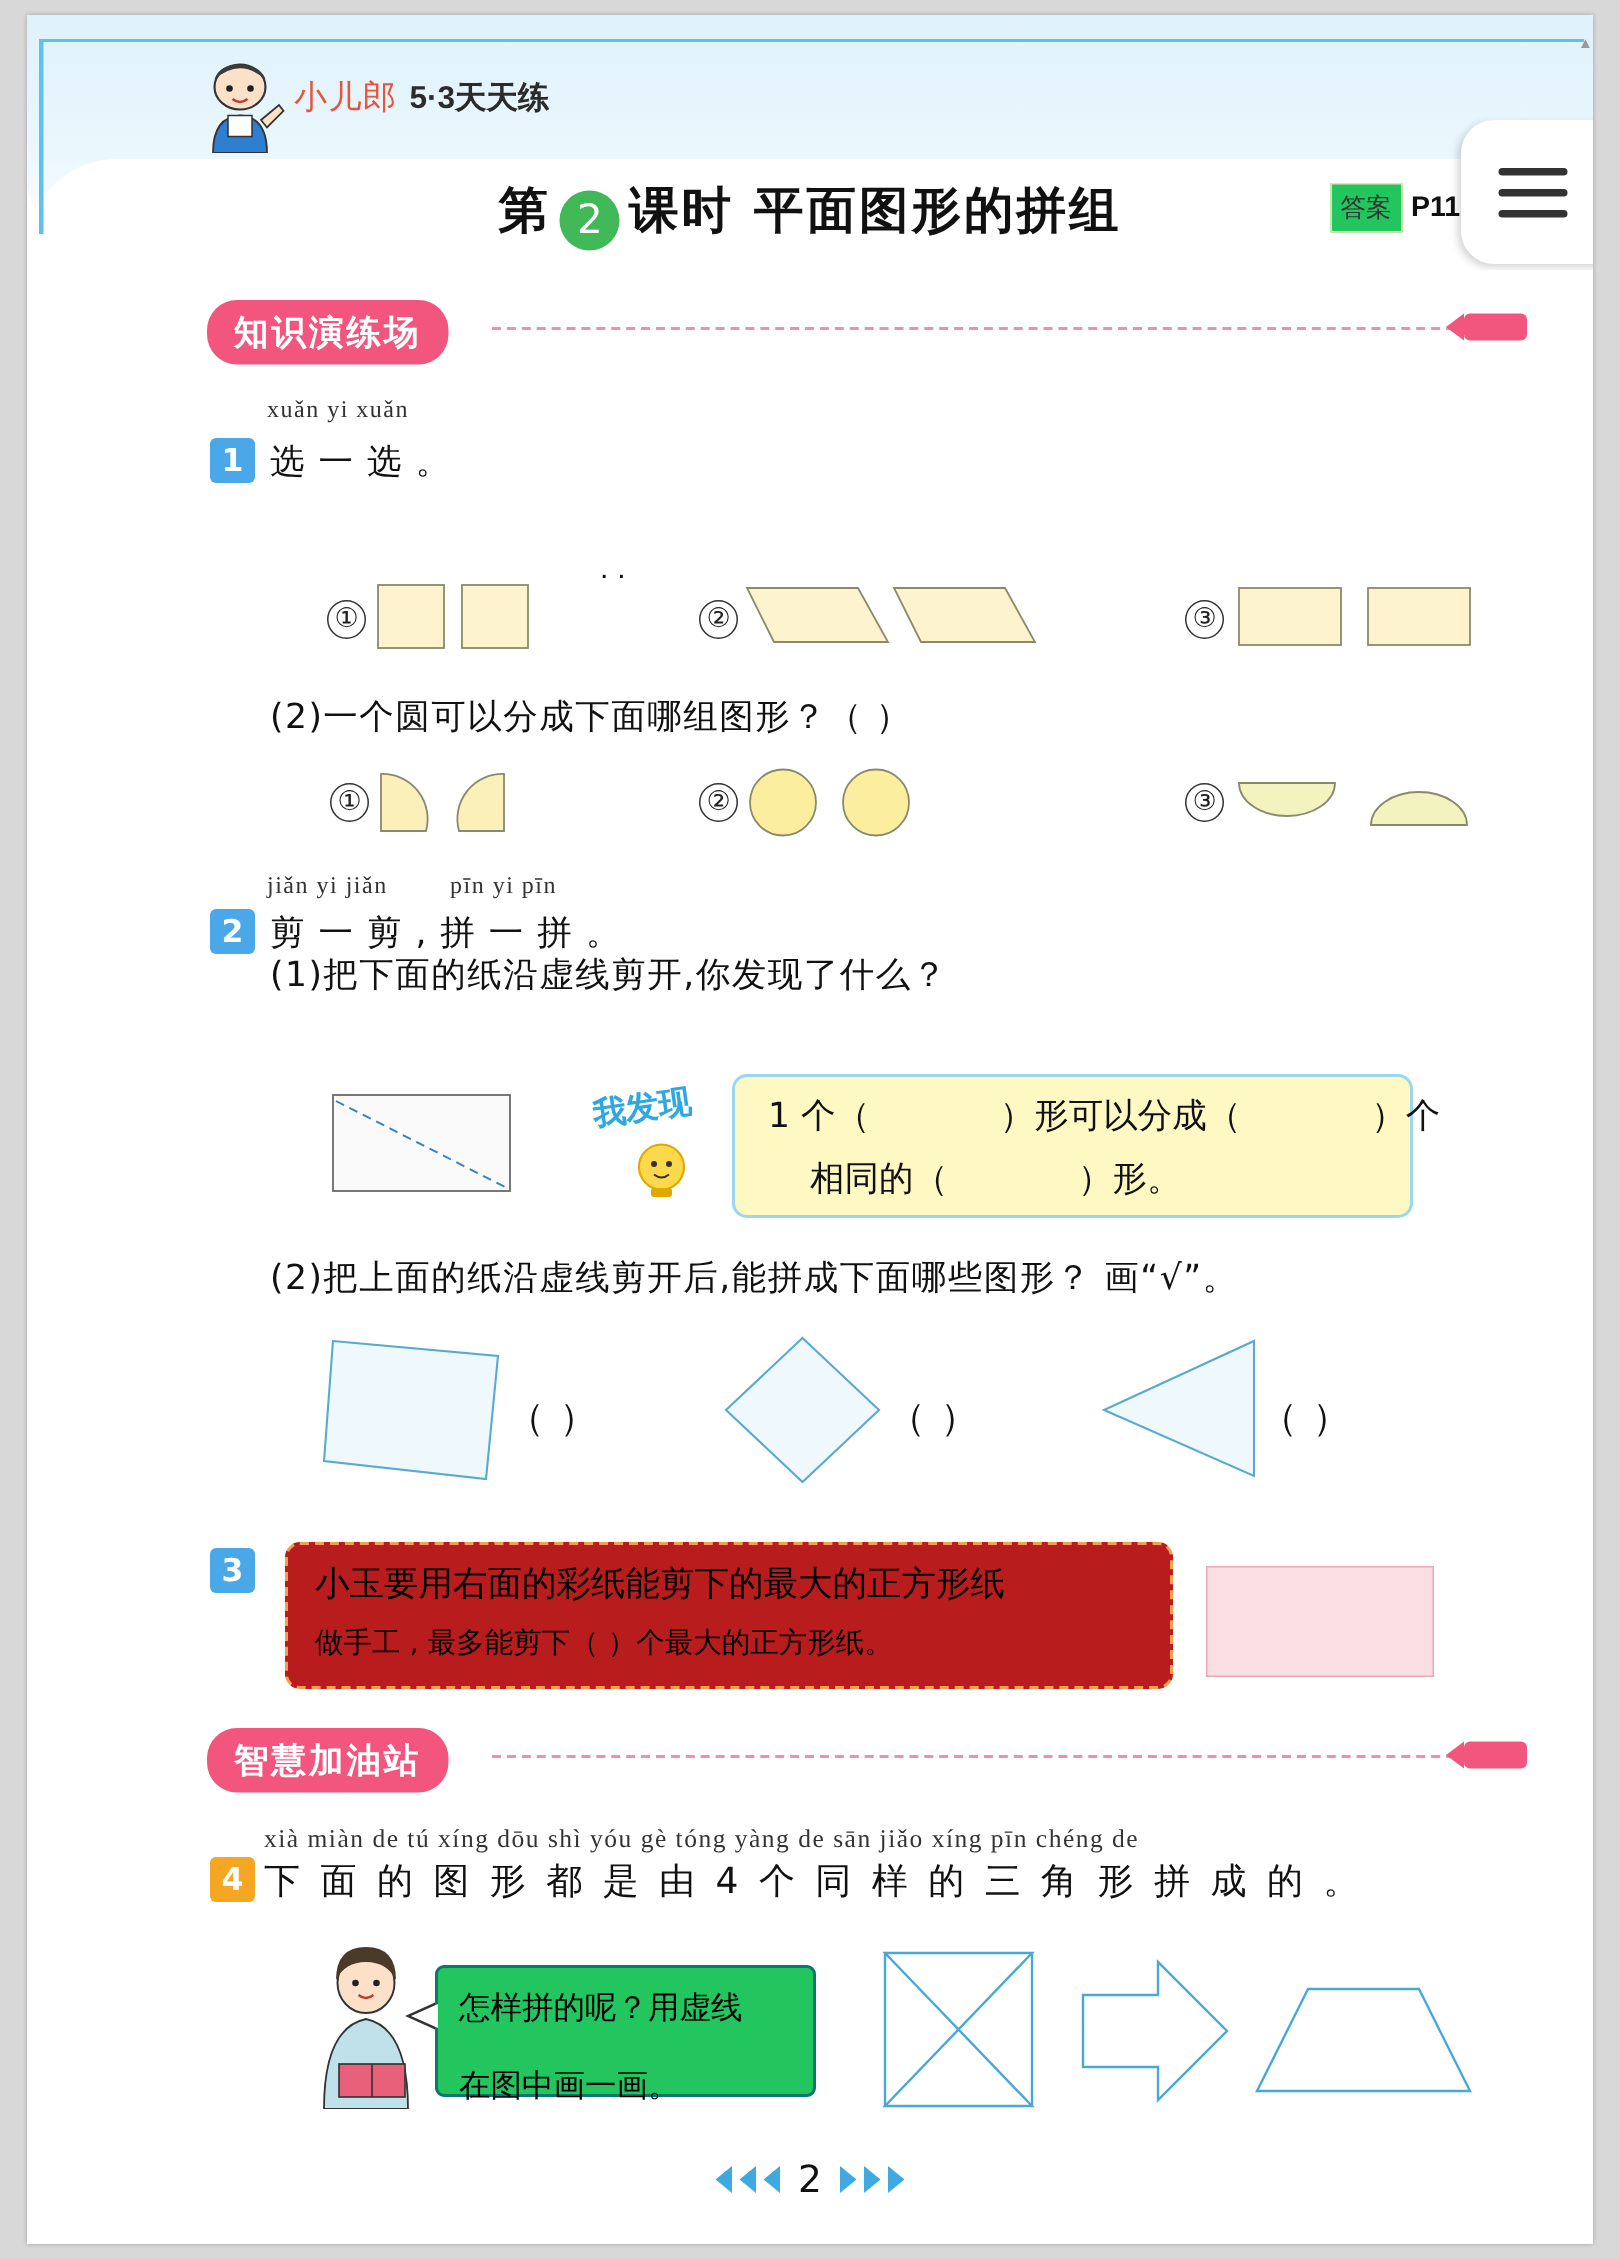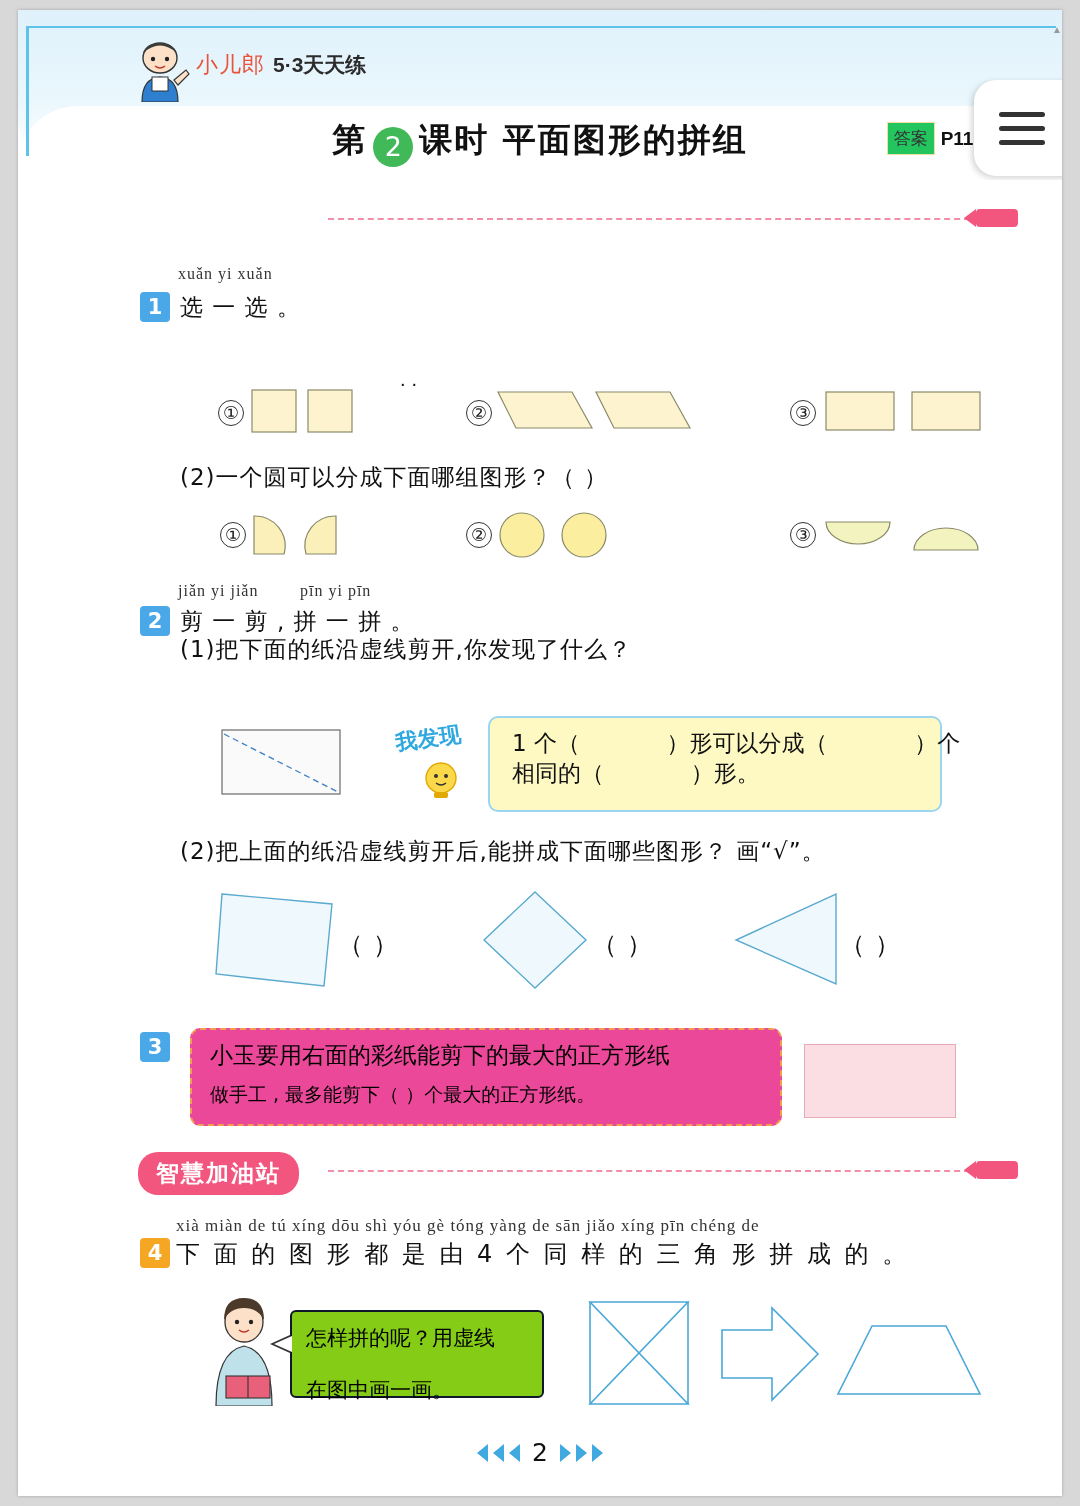--- a/index.html
+++ b/index.html
@@ -142,34 +142,34 @@
     color:#2fa8e0;font-weight:bold;font-size:22px;
     font-family:"DejaVu Sans",sans-serif;transform:rotate(-8deg);
   }
   .bulb{
     position:absolute;left:400px;top:748px;width:46px;height:48px;
   }
 
   
   .q3box{
     position:absolute;left:172px;top:1018px;width:588px;height:94px;
-    border:2px dashed #f0a050;border-radius:10px;background:#ec4899;
+    border:2px dashed #f0a050;border-radius:10px;background:#b91c1c;
   }
   .q3box .l1{position:absolute;left:18px;top:10px;font-size:23px;font-family:"DejaVu Sans",sans-serif;white-space:nowrap;}
   .q3box .l2{position:absolute;left:18px;top:52px;font-size:19px;font-family:"DejaVu Sans",sans-serif;white-space:nowrap;}
   .pinkpaper{
     position:absolute;left:786px;top:1034px;width:150px;height:72px;
     background:#fbdde4;border:1.5px solid #e8a9b7;
   }
 
   
   .teacher{position:absolute;left:178px;top:1286px;width:96px;height:110px;}
   .bubble{
     position:absolute;left:272px;top:1300px;width:250px;height:84px;
-    border:2px solid #0f172a;border-radius:6px;background:#84cc16;
+    border:2px solid #0f766e;border-radius:6px;background:#22c55e;
   }
   .bubble:after{
     content:"";position:absolute;left:-18px;top:24px;width:0;height:0;
     border-top:8px solid transparent;border-bottom:8px solid transparent;
     border-right:18px solid #fff;
   }
   .bubble:before{
     content:"";position:absolute;left:-22px;top:23px;width:0;height:0;
     border-top:9px solid transparent;border-bottom:9px solid transparent;
     border-right:20px solid #333;
@@ -227,20 +227,21 @@
     <div class="menu-btn">
       <span></span>
         <span></span>
         <span></span>
     </div>
   </div>
 
   <div class="scroll-mark">▲</div>
 
   <div class="sec" style="top:190px;">
+    <span class="pill">知识演练场</span>
     <span class="dashes"></span>
     <span class="pencil"></span>
   </div>
 
   <div class="pinyin" style="position:absolute;left:160px;top:255px;">xuǎn  yi  xuǎn</div>
   <div class="qnum" style="left:122px;top:282px;">1</div>
   <div class="body-txt" style="left:162px;top:282px;">选 一 选 。</div>
 
   <div style="position:absolute;left:382px;top:358px;font-size:20px;letter-spacing:6px;color:#111;">..</div>
 
@@ -304,21 +305,21 @@
   </svg>
 
   <div class="disc-box">
     <div class="disc-line" style="top:10px;">
       <span>1 个（</span>
       <span class="blankbox"></span>
       <span>）形可以分成（</span>
       <span class="blankbox"></span>
       <span>）个</span>
     </div>
-    <div class="disc-line" style="top:40px;">
+    <div class="disc-line" style="top:52px;margin-left:28px;">
       <span>相同的（</span>
       <span class="blankbox"></span>
       <span>）形。</span>
     </div>
   </div>
 
   <div class="body-txt" style="left:162px;top:826px;">(2)把上面的纸沿虚线剪开后,能拼成下面哪些图形？ 画“√”。</div>
 
   <svg style="position:absolute;left:196px;top:880px;" width="128" height="100">
     <polygon points="8,4 118,14 110,96 2,84" fill="#eff8fc" stroke="#5aa9cf" stroke-width="1.4"></polygon>

